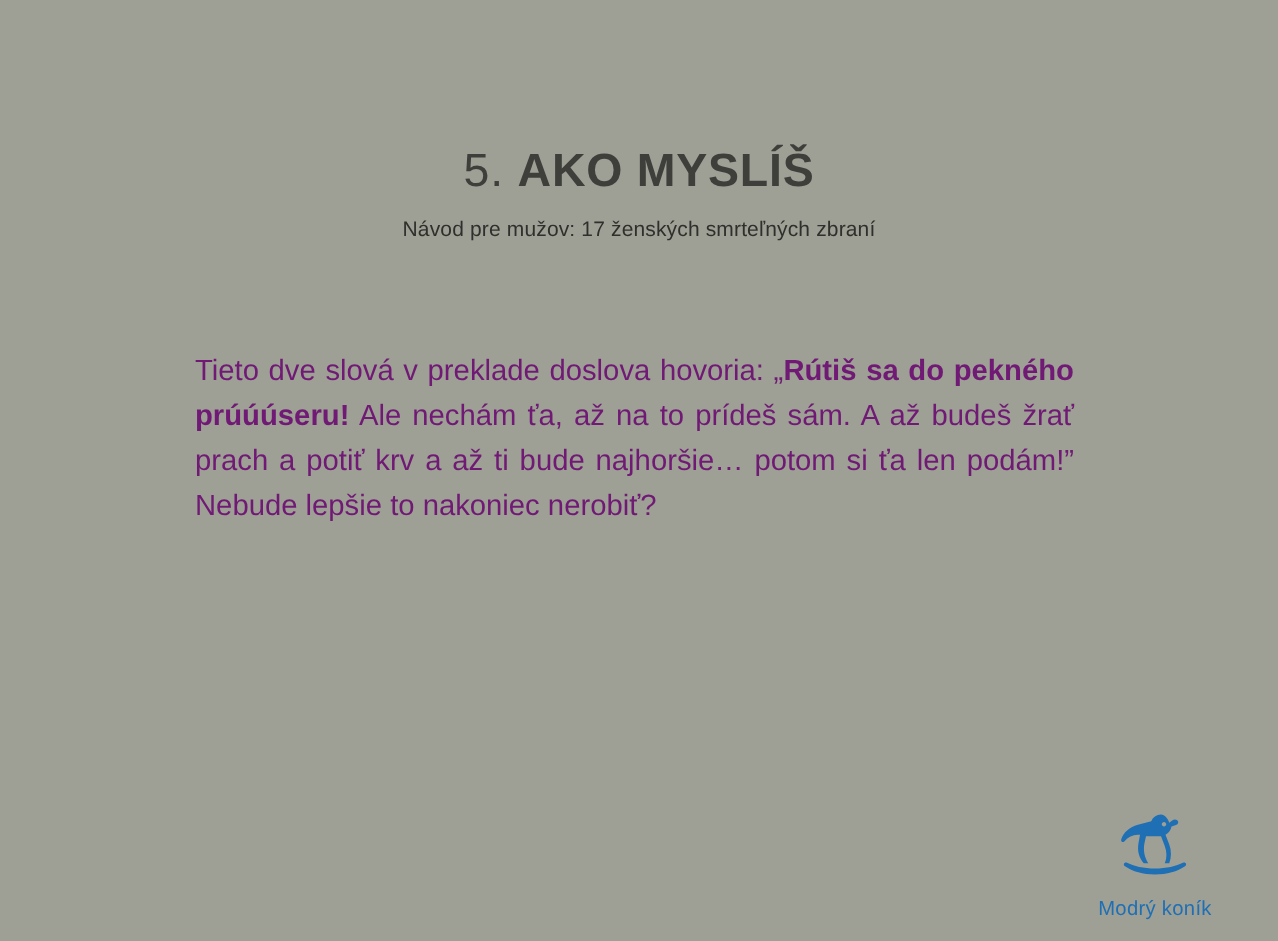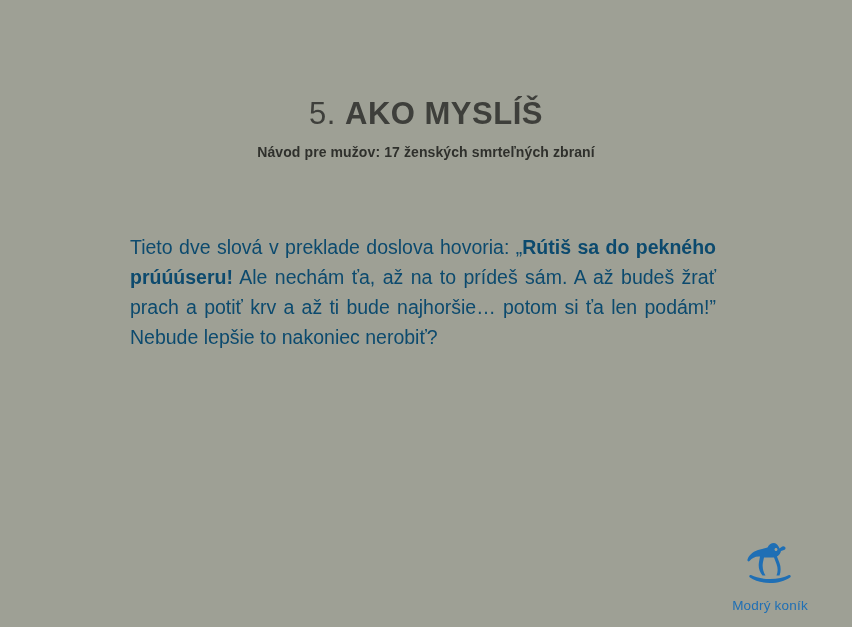--- a/index.html
+++ b/index.html
@@ -36,32 +36,32 @@
   }
   .title-num {
     font-weight: 400;
   }
   .title-main {
     font-weight: bold;
   }
   .subtitle {
     margin-top: 12px;
     font-size: 14px;
-    font-weight: bold;
+    font-weight: normal;
     color: #2f302c;
     letter-spacing: 0.1px;
   }
   .body-block {
     position: absolute;
     top: 232px;
     left: 130px;
     width: 586px;
     font-size: 19.5px;
     line-height: 30px;
-    color: #0c4a6e;
+    color: #701a75;
     text-align: justify;
   }
   .body-block p {
     margin: 0;
   }
   .b-strong {
     font-weight: bold;
   }
   .logo {
     position: absolute;

